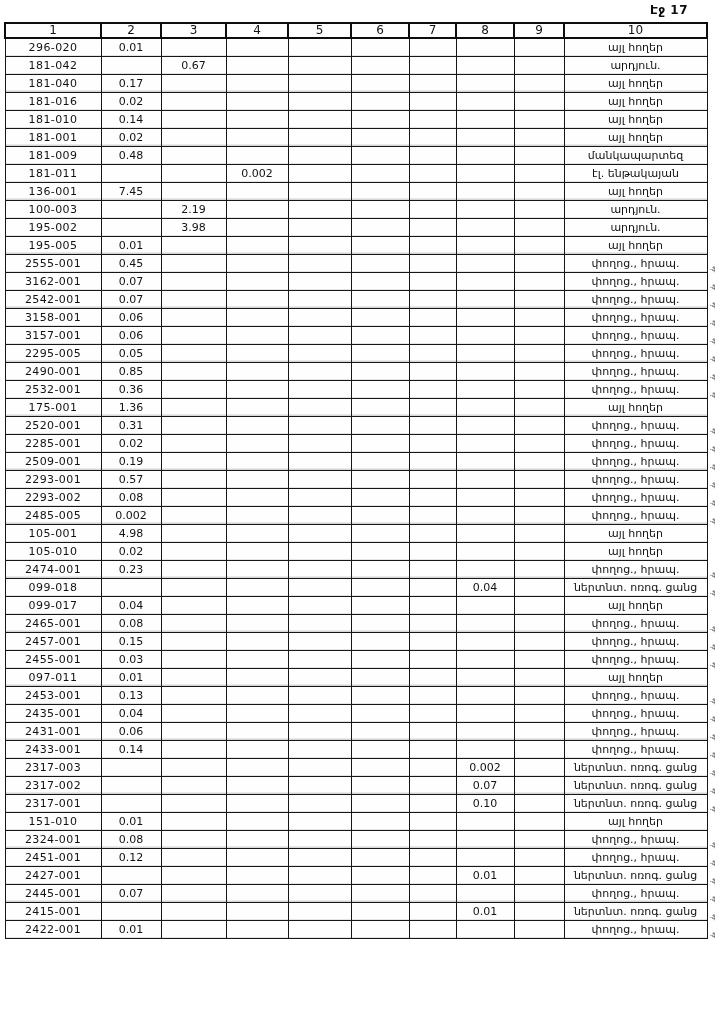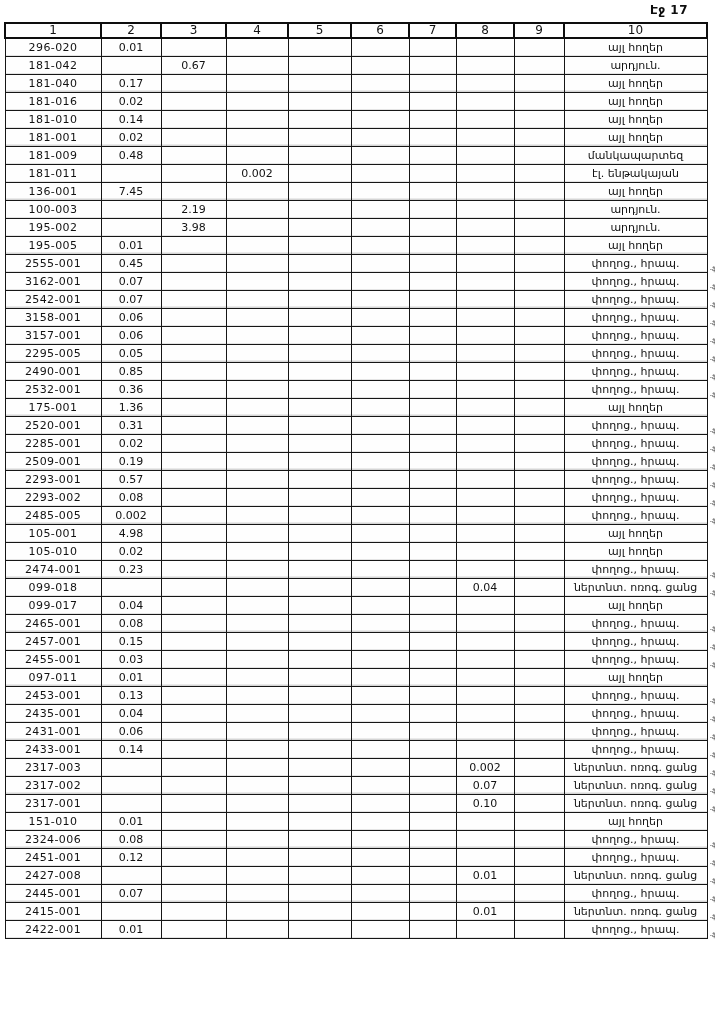--- a/index.html
+++ b/index.html
@@ -624,21 +624,21 @@
         <td>&nbsp;</td>
         <td>&nbsp;</td>
         <td>&nbsp;</td>
         <td>&nbsp;</td>
         <td>&nbsp;</td>
         <td>&nbsp;</td>
         <td>&nbsp;</td>
         <td class="label"><span>այլ հողեր</span></td>
       </tr>
       <tr>
-        <td class="code">2324-006</td>
+        <td class="code">2324-001</td>
         <td class="num">0.08</td>
         <td>&nbsp;</td>
         <td>&nbsp;</td>
         <td>&nbsp;</td>
         <td>&nbsp;</td>
         <td>&nbsp;</td>
         <td>&nbsp;</td>
         <td>&nbsp;</td>
         <td class="label"><span>փողոց., հրապ.</span><span class="edge-frag">-ֆմ</span></td>
       </tr>
@@ -648,21 +648,21 @@
         <td>&nbsp;</td>
         <td>&nbsp;</td>
         <td>&nbsp;</td>
         <td>&nbsp;</td>
         <td>&nbsp;</td>
         <td>&nbsp;</td>
         <td>&nbsp;</td>
         <td class="label"><span>փողոց., հրապ.</span><span class="edge-frag">-ֆմ</span></td>
       </tr>
       <tr>
-        <td class="code">2427-008</td>
+        <td class="code">2427-001</td>
         <td>&nbsp;</td>
         <td>&nbsp;</td>
         <td>&nbsp;</td>
         <td>&nbsp;</td>
         <td>&nbsp;</td>
         <td>&nbsp;</td>
         <td class="num">0.01</td>
         <td>&nbsp;</td>
         <td class="label"><span>ներտնտ. ոռոգ. ցանց</span><span class="edge-frag">-ֆմ</span></td>
       </tr>

